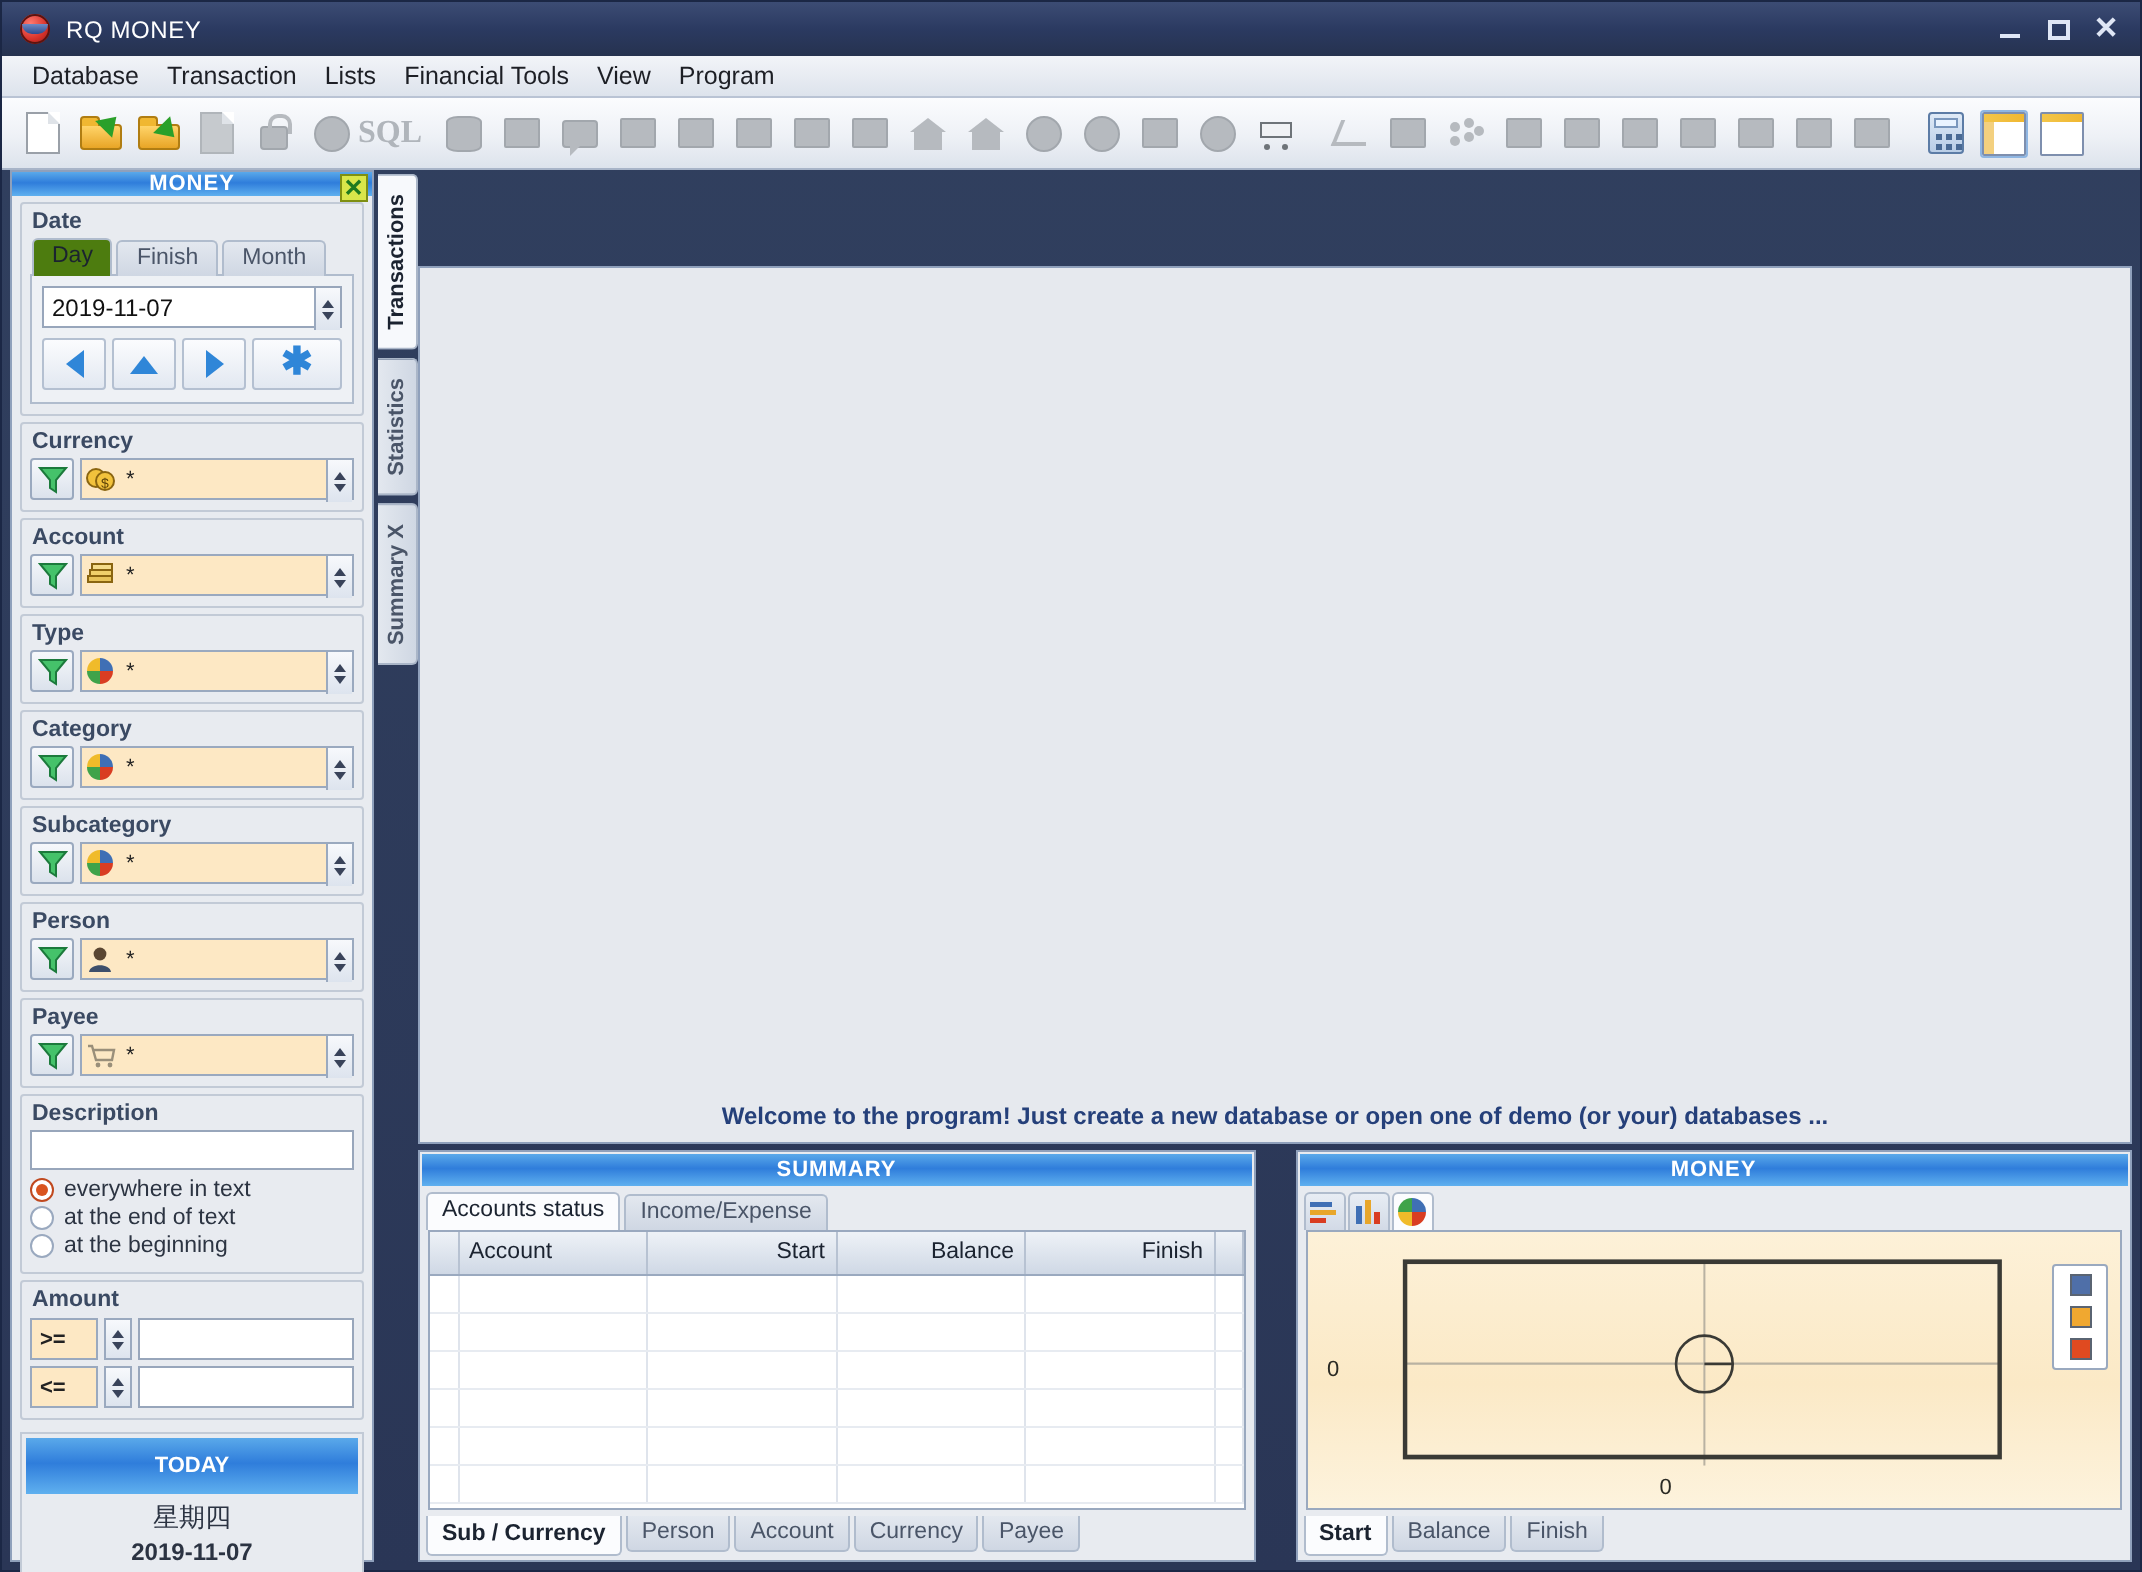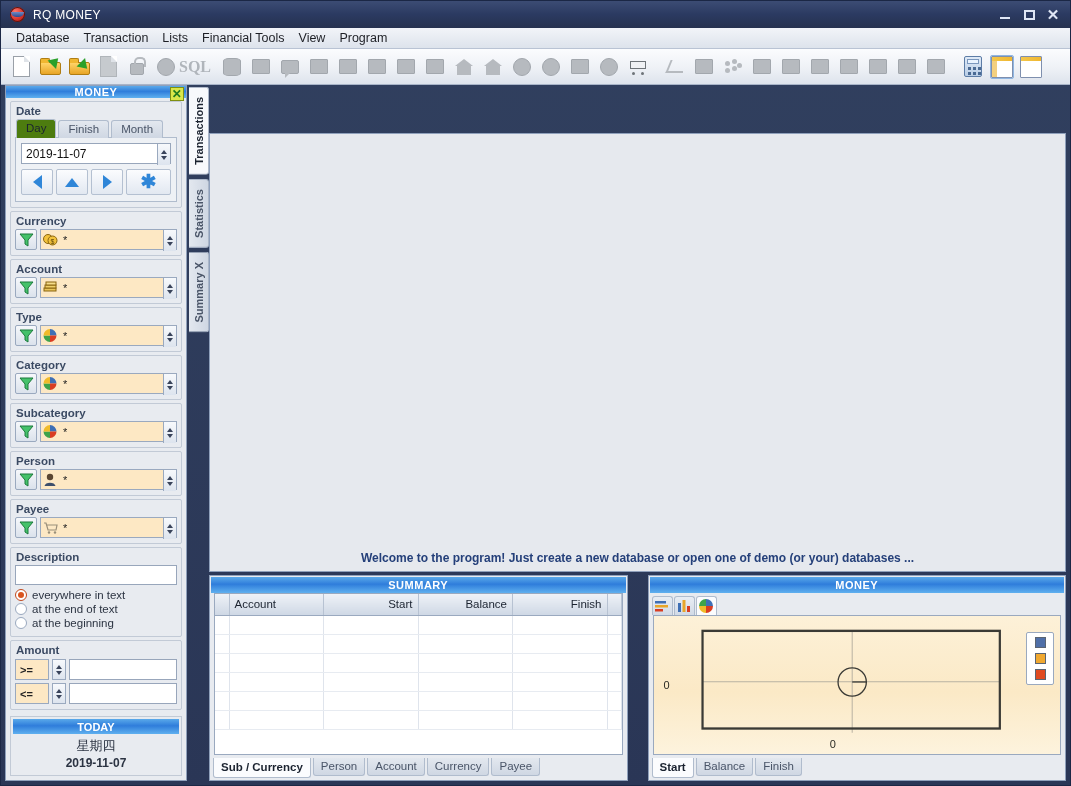--- a/index.html
+++ b/index.html
@@ -199,21 +199,21 @@
   .radio {
     width:12px;height:12px;border-radius:50%;background:#fff;border:1px solid #9aa9bf; flex:0 0 12px;
     display:flex;align-items:center;justify-content:center;
   }
   .radio.on { border-color:#c0491f; }
   .radio.on::after{content:"";width:6px;height:6px;border-radius:50%;background:#d9541f;}
 
   
   .today-wrap { margin:6px 4px 4px 4px; border:1px solid #c2cad6; background:#e8ebf0; padding:0 0 5px 0;}
   .today-cap {
-    height:15px; background:linear-gradient(180deg,#5aa9ea 0%, #2f7ddb 45%, #5fb0ef 100%);
+    height:28px; background:linear-gradient(180deg,#5aa9ea 0%, #2f7ddb 45%, #5fb0ef 100%);
     color:#fff; font-size:11px; font-weight:bold; display:flex; align-items:center; justify-content:center;
     margin:2px 2px 0 2px;
   }
   .today-day { text-align:center; font-size:13px; color:#2b3342; margin-top:3px; }
   .today-date { text-align:center; font-size:12px; font-weight:bold; color:#2b3342; margin-top:1px;}
 
   
   #vtabs { width:20px; flex:0 0 20px; display:flex; flex-direction:column; padding-top:2px; }
   .vtab {
     writing-mode: vertical-rl; transform: rotate(180deg);
@@ -729,20 +729,24 @@
     <div id="rightcol">
 
       <div id="mainarea">
         <div id="welcome">Welcome to the program!  Just create a new database or open one of demo (or your) databases ...</div>
       </div>
 
       <div id="bottomrow">
 
         <div class="bpanel">
           <div class="panel-cap">SUMMARY</div>
+          <div class="htabs">
+            <div class="htab active">Accounts status</div>
+            <div class="htab">Income/Expense</div>
+          </div>
           <div class="grid-wrap">
             <table class="grid">
               <thead>
                 <tr>
                   <th class="first"></th>
                   <th style="text-align:left;">Account</th>
                   <th class="num">Start</th>
                   <th class="num">Balance</th>
                   <th class="num">Finish</th>
                   <th class="last"></th>

